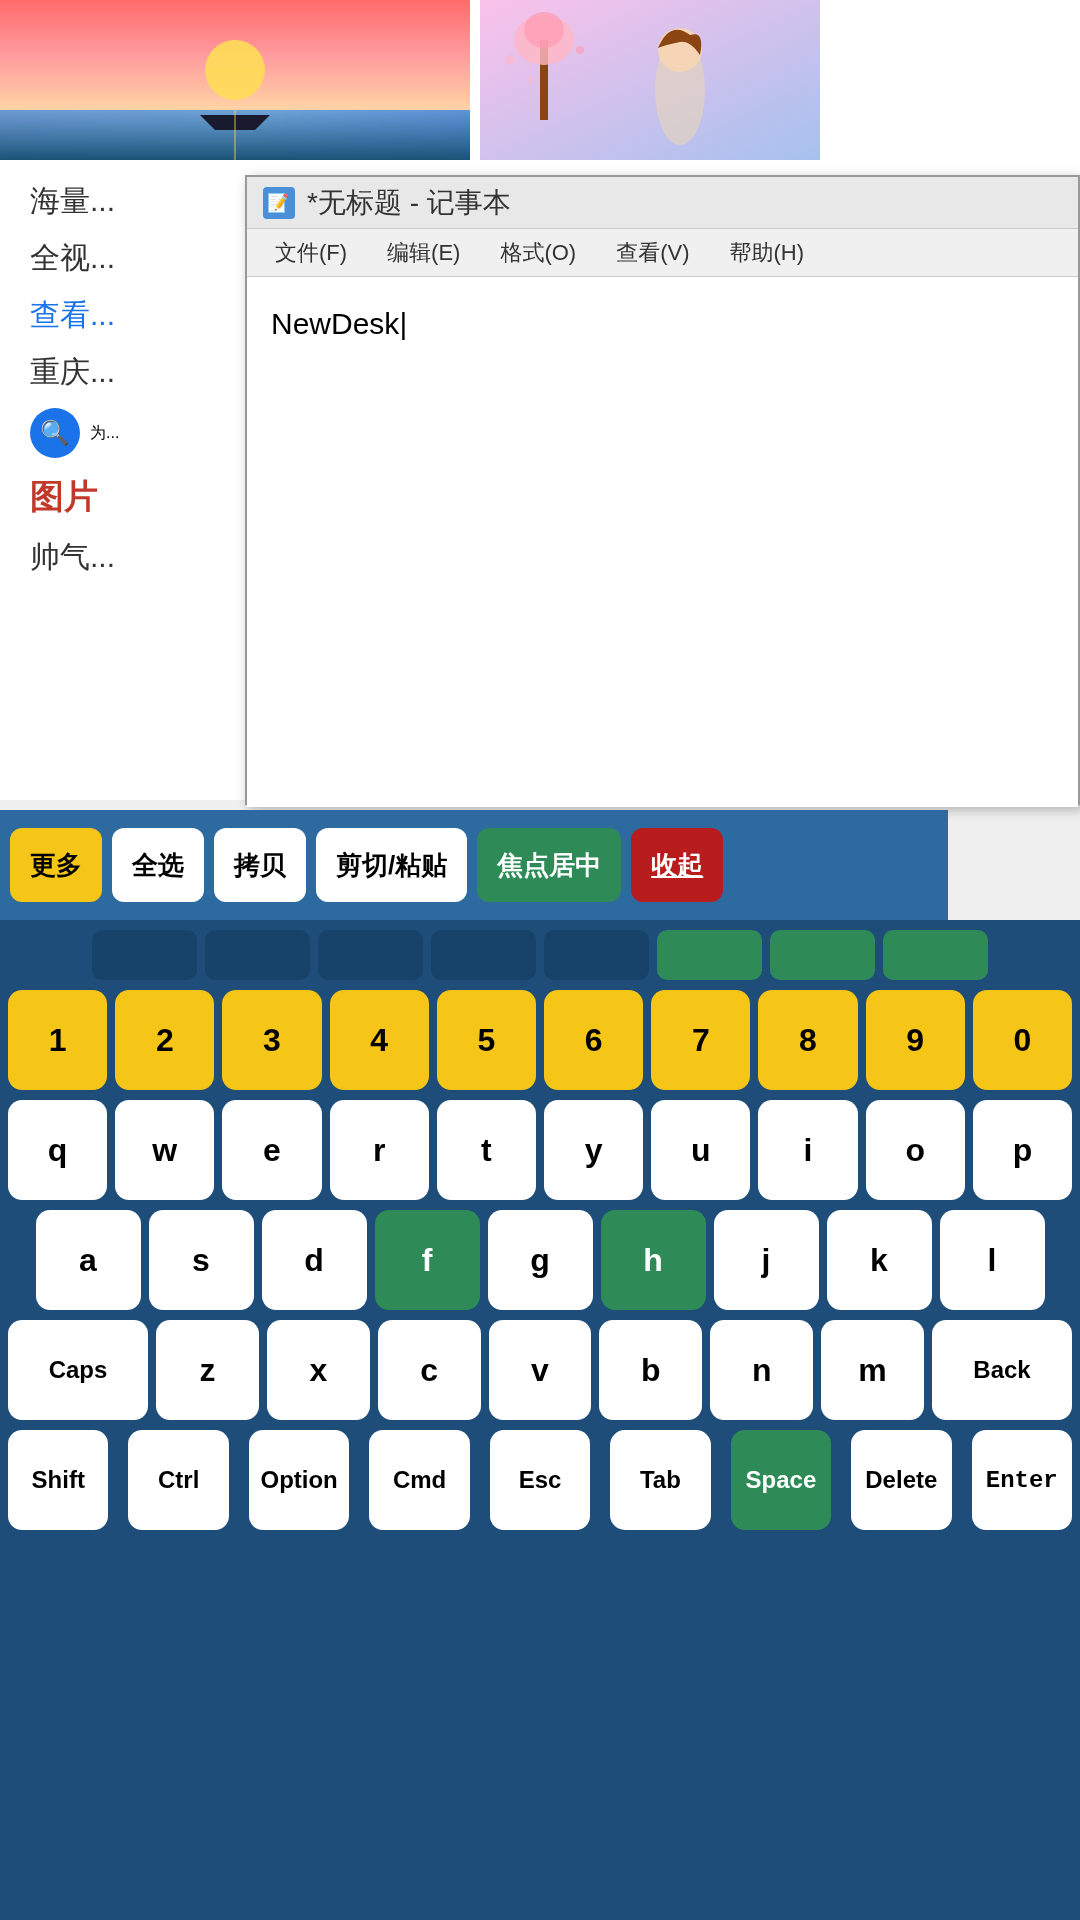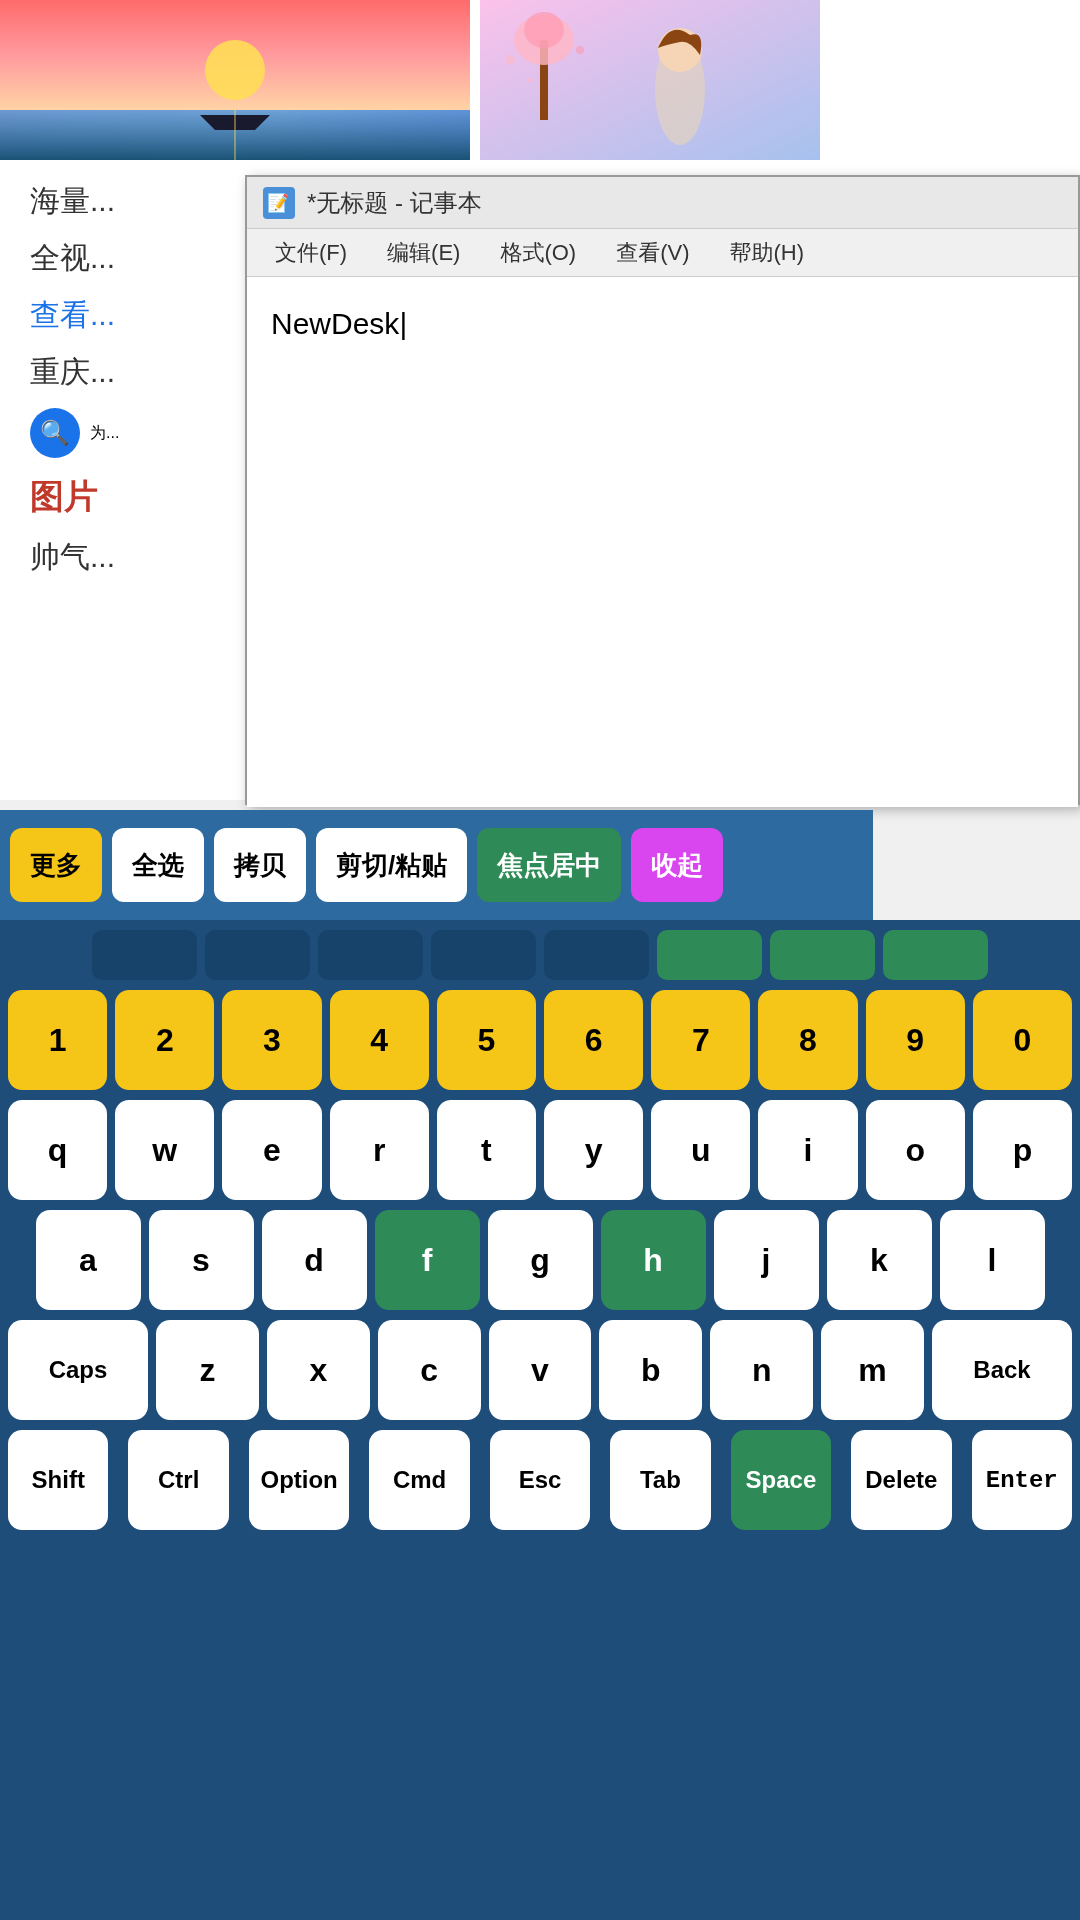--- a/index.html
+++ b/index.html
@@ -105,21 +105,21 @@
       background: #4a90d9;
       border-radius: 4px;
       display: flex;
       align-items: center;
       justify-content: center;
       color: white;
       font-size: 18px;
     }
 
     .notepad-title {
-      font-size: 24px;
+      font-size: 28px;
       color: #333;
       flex: 1;
     }
 
     .notepad-menubar {
       display: flex;
       gap: 0;
       background: #f0f0f0;
       border-bottom: 1px solid #ccc;
       padding: 0 8px;
@@ -154,21 +154,21 @@
     @keyframes blink {
       0%, 100% { opacity: 1; }
       50% { opacity: 0; }
     }
 
     
     .keyboard-toolbar {
       position: absolute;
       top: 810px;
       left: 0;
-      width: 873px;
+      width: 948px;
       height: 110px;
       background: #2d6a9f;
       display: flex;
       align-items: center;
       padding: 0 10px;
       gap: 10px;
       z-index: 20;
       overflow: hidden;
     }
 
@@ -194,22 +194,23 @@
       background: #fff;
       color: #000;
     }
 
     .toolbar-btn.green {
       background: #2e8b57;
       color: #fff;
     }
 
     .toolbar-btn.red {
-      background: #d946ef;
+      background: #b91c1c;
       color: #fff;
+      text-decoration: underline;
     }
 
     
     .keyboard-area {
       position: absolute;
       top: 920px;
       left: 0;
       width: 1080px;
       height: 1000px;
       background: #1e4d7a;
@@ -430,18 +431,18 @@
     <div class="kb-key white-key">m</div>
     <div class="kb-key white-key" style="font-size:24px; max-width:140px; flex:1.4;">Back</div>
   </div>
 
   <div class="kb-row" style="gap:20px;">
     <div class="kb-key white-key" style="font-size:24px; max-width:110px;">Shift</div>
     <div class="kb-key white-key" style="font-size:24px; max-width:110px;">Ctrl</div>
     <div class="kb-key white-key" style="font-size:24px; max-width:110px;">Option</div>
     <div class="kb-key white-key" style="font-size:24px; max-width:110px;">Cmd</div>
     <div class="kb-key white-key" style="font-size:24px; max-width:110px;">Esc</div>
-    <div class="kb-key white-key" style="font-size:24px; max-width:110px;">Tab</div>
+    <div class="kb-key white-key" style="font-size:24px; max-width:110px;border-radius:15px;">Tab</div>
     <div class="kb-key green-bottom" style="font-size:24px; max-width:110px;">Space</div>
     <div class="kb-key white-key" style="font-size:24px; max-width:110px;">Delete</div>
     <div class="kb-key white-key" style="font-size:24px; max-width:110px;font-family:Liberation Mono, monospace;">Enter</div>
   </div>
 </div>
 
 </body></html>

